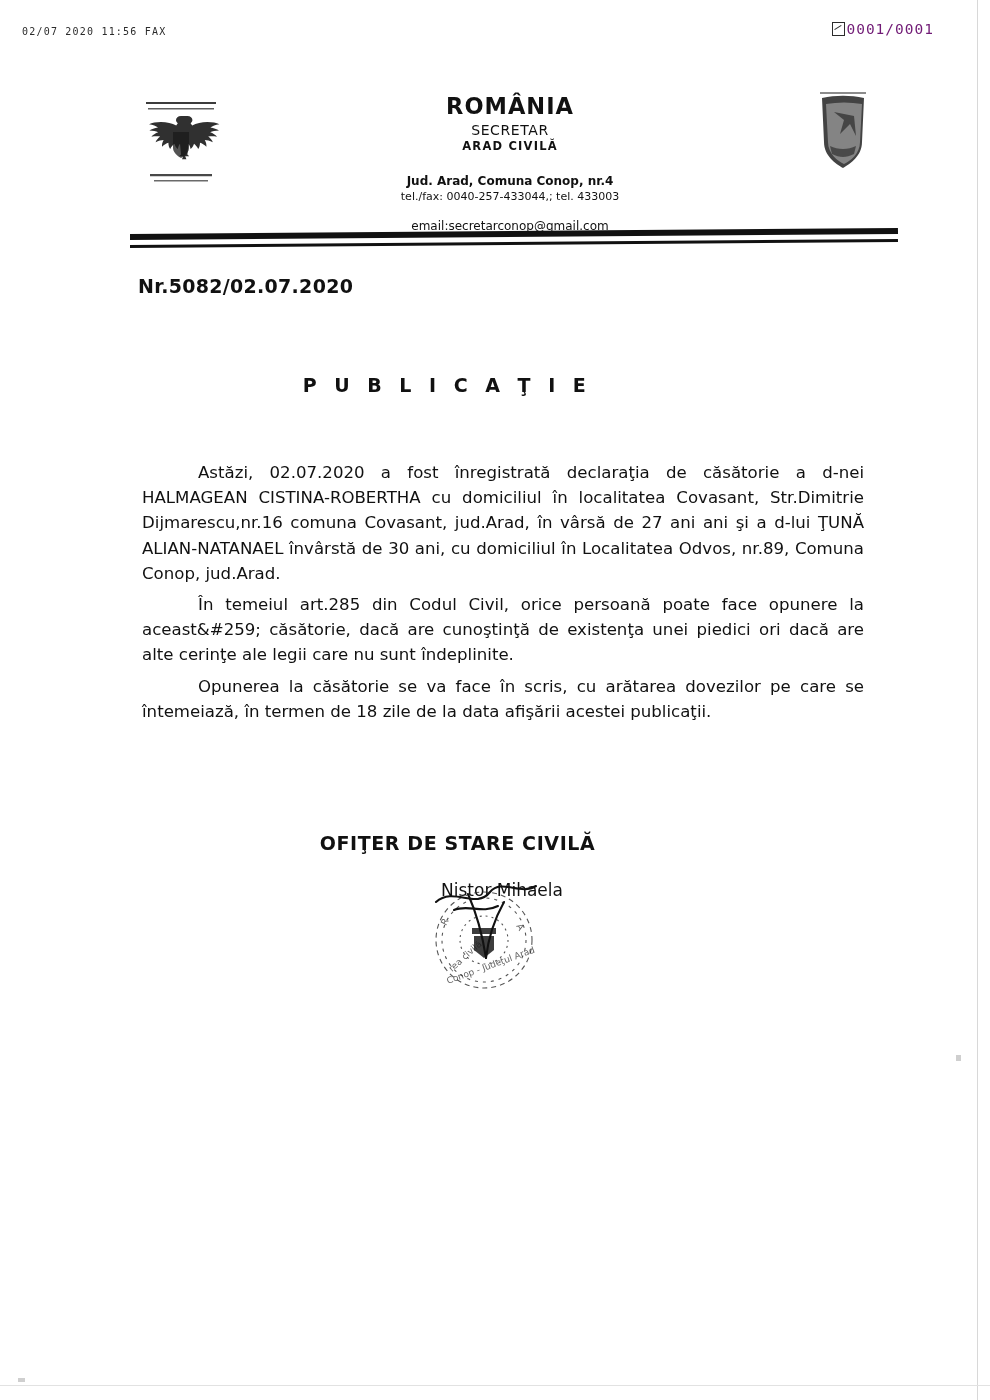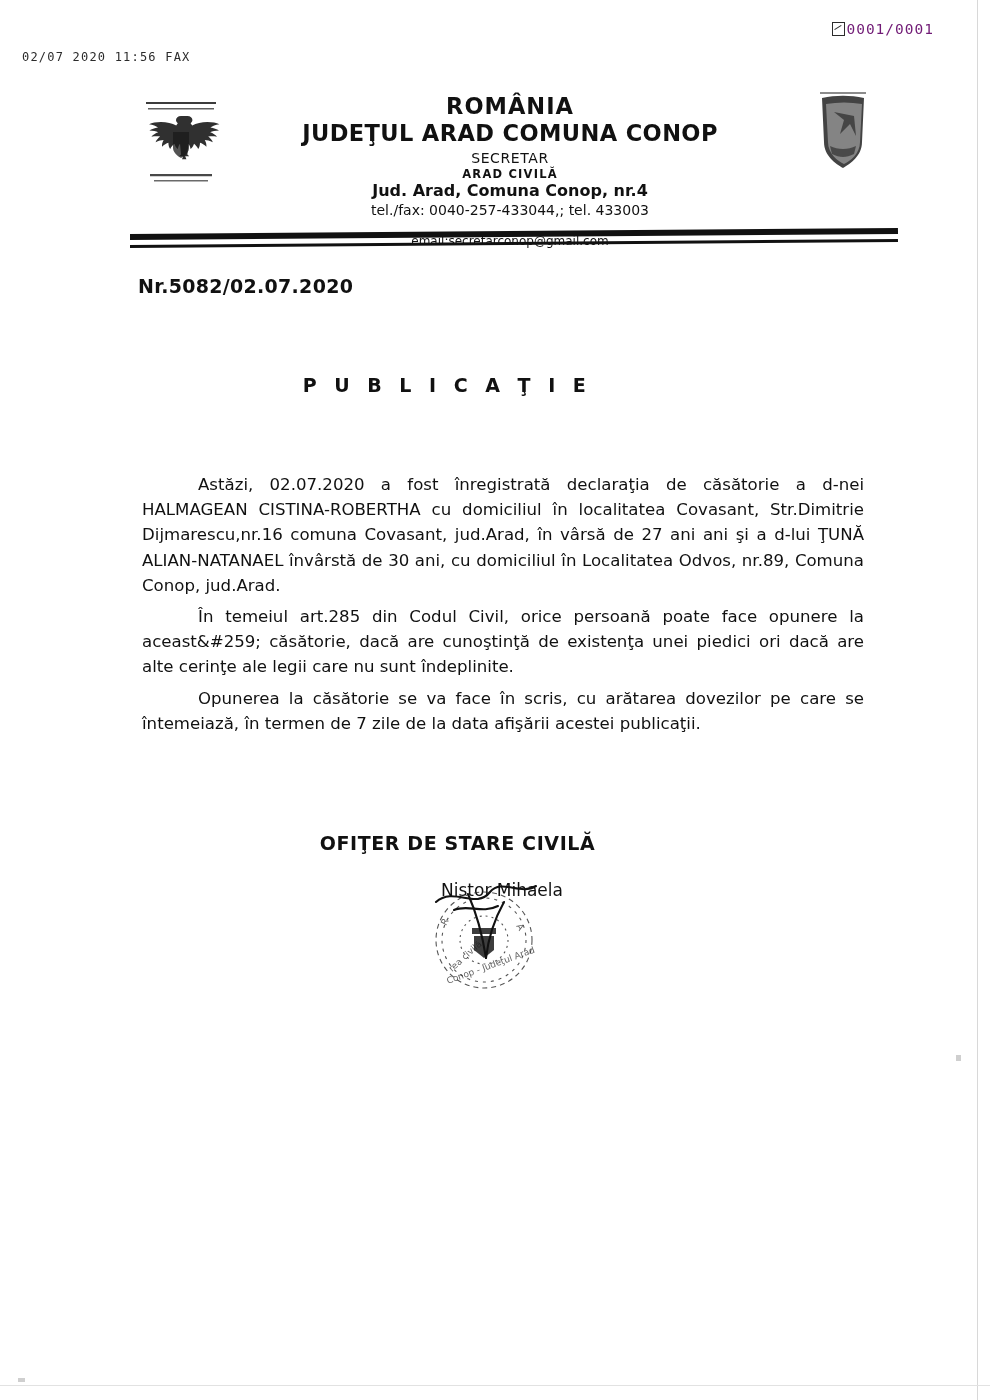--- a/index.html
+++ b/index.html
@@ -22,24 +22,23 @@
     top: 26px;
     left: 0;
     width: 990px;
     height: 22px;
   }
   .fax-left {
     position: absolute;
     left: 22px;
     top: 0;
     font-family: "DejaVu Sans Mono", monospace;
-    font-size: 12px;
+    font-size: 10px;
     letter-spacing: 1.2px;
     color: #2b2b2b;
-    margin-top: 24px;
   }
   .fax-right {
     position: absolute;
     right: 56px;
     top: -6px;
     font-family: "DejaVu Sans Mono", monospace;
     font-size: 14.5px;
     letter-spacing: 1px;
     color: #701a75;
     white-space: nowrap;
@@ -140,26 +139,26 @@
   .head-sub2 {
     font-family: "DejaVu Sans", sans-serif;
     font-weight: bold;
     font-size: 11.5px;
     letter-spacing: 1.2px;
     margin-top: 1px;
   }
   .head-addr {
     font-family: "DejaVu Sans", sans-serif;
     font-weight: bold;
-    font-size: 16px;
-    margin-top: 0;
+    font-size: 12px;
+    margin-top: 21px;
   }
   .head-tel {
     font-family: "DejaVu Sans", sans-serif;
-    font-size: 14px;
+    font-size: 11px;
     margin-top: 2px;
   }
   .head-email {
     font-family: "DejaVu Sans", sans-serif;
     font-size: 12px;
     margin-top: 16px;
   }
 
   
   .rule-wrap {
@@ -219,21 +218,20 @@
   
   .body-block {
     position: absolute;
     left: 142px;
     width: 722px;
     font-family: "DejaVu Sans", sans-serif;
     font-size: 16.6px;
     line-height: 1.52;
     text-align: justify;
     color: #111;
-    margin-top: 12px;
   }
   .body-block p {
     margin: 0 0 16px 0;
     text-indent: 56px;
   }
   #para-1 { top: 460px; }
   #para-2 { top: 592px; }
   #para-3 { top: 674px; }
 
   
@@ -313,21 +311,20 @@
         <path d="M10 10 c14 -3 28 -3 42 0 l-2 44 c0 14 -12 22 -19 26 c-7 -4 -19 -12 -19 -26 z" opacity=".82"></path>
         <path d="M14 16 c12 -2 24 -2 36 0 l-2 38 c0 12 -10 19 -16 22 c-6 -3 -16 -10 -16 -22 z" fill="#ffffff" opacity=".35"></path>
         <path d="M22 24 l10 8 l-4 14 l10 -10 l6 12 l-2 -20 z" opacity=".6"></path>
         <path d="M18 58 c8 4 18 4 26 0 l-2 8 c-8 4 -14 4 -22 0 z" opacity=".55"></path>
       </g>
     </svg>
   </div>
 
   <div class="head-text">
     <div class="head-country">ROMÂNIA</div>
-    <div class="head-county">JUDEŢUL ARAD COMUNA CONOP</div>
     <div class="head-sub1">SECRETAR</div>
     <div class="head-sub2">ARAD CIVILĂ</div>
     <div class="head-addr">Jud. Arad, Comuna Conop, nr.4</div>
     <div class="head-tel">tel./fax: 0040-257-433044,; tel. 433003</div>
     <div class="head-email">email:secretarconop@gmail.com</div>
   </div>
 </div>
 
 <div class="rule-wrap">
   <div class="rule-thick"></div>
@@ -338,21 +335,21 @@
 
 <div class="doc-title">P U B L I C A Ţ I E</div>
 
 <div class="body-block" id="para-1">
   <p>Astăzi, 02.07.2020 a fost înregistrată declaraţia de căsătorie a d-nei HALMAGEAN CISTINA-ROBERTHA cu domiciliul în localitatea Covasant, Str.Dimitrie Dijmarescu,nr.16 comuna Covasant, jud.Arad, în vârsă de 27 ani ani şi a d-lui ŢUNĂ ALIAN-NATANAEL învârstă de 30 ani, cu domiciliul în Localitatea Odvos, nr.89, Comuna Conop, jud.Arad.</p>
 </div>
 <div class="body-block" id="para-2">
   <p>În temeiul art.285 din Codul Civil, orice persoană poate face opunere la aceast&amp;#259; căsătorie, dacă are cunoştinţă de existenţa unei piedici ori dacă are alte cerinţe ale legii care nu sunt îndeplinite.</p>
 </div>
 <div class="body-block" id="para-3">
-  <p>Opunerea la căsătorie se va face în scris, cu arătarea dovezilor pe care se întemeiază, în termen de 7 zile de la data afişării acestei publicaţii.</p>
+  <p>Opunerea la căsătorie se va face în scris, cu arătarea dovezilor pe care se întemeiază, în termen de 18 zile de la data afişării acestei publicaţii.</p>
 </div>
 
 <div class="sig-title">OFIŢER DE STARE CIVILĂ</div>
 <div class="sig-name">Nistor Mihaela</div>
 
 <div class="stamp">
   <svg width="128" height="118" viewBox="0 0 128 118">
     <g fill="none" stroke="#2b2b2b" stroke-width="1.1" opacity=".8">
       <circle cx="60" cy="60" r="48" stroke-dasharray="5 4"></circle>
       <circle cx="60" cy="60" r="42" stroke-dasharray="3 5"></circle>

